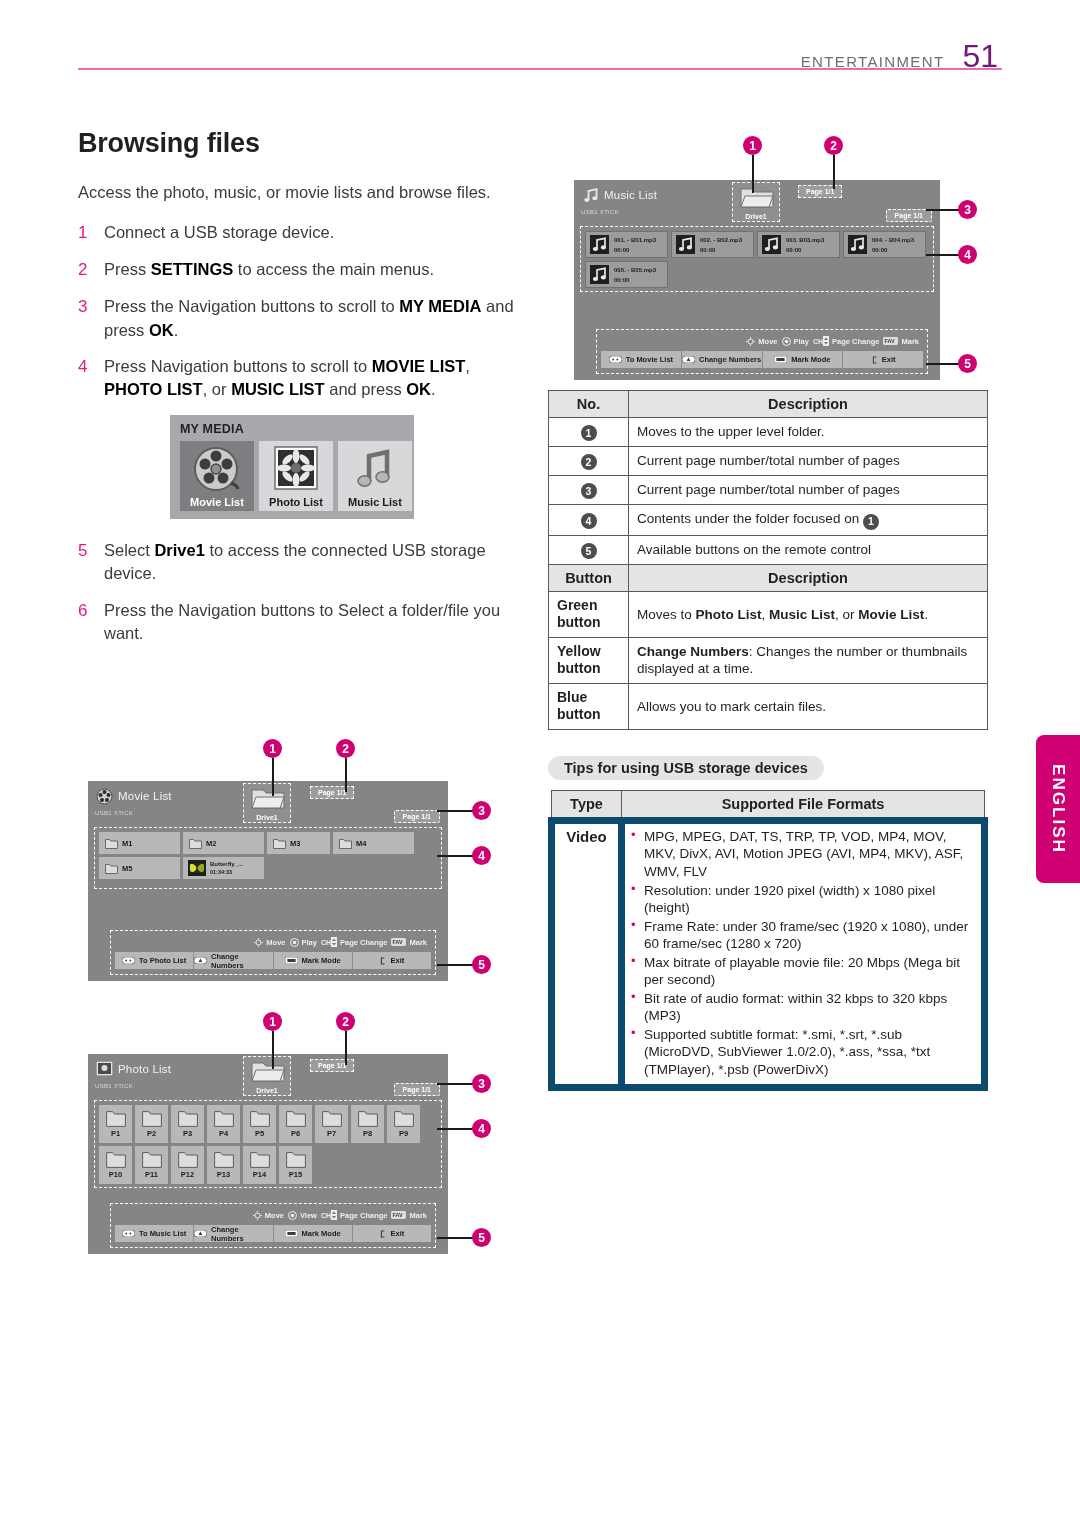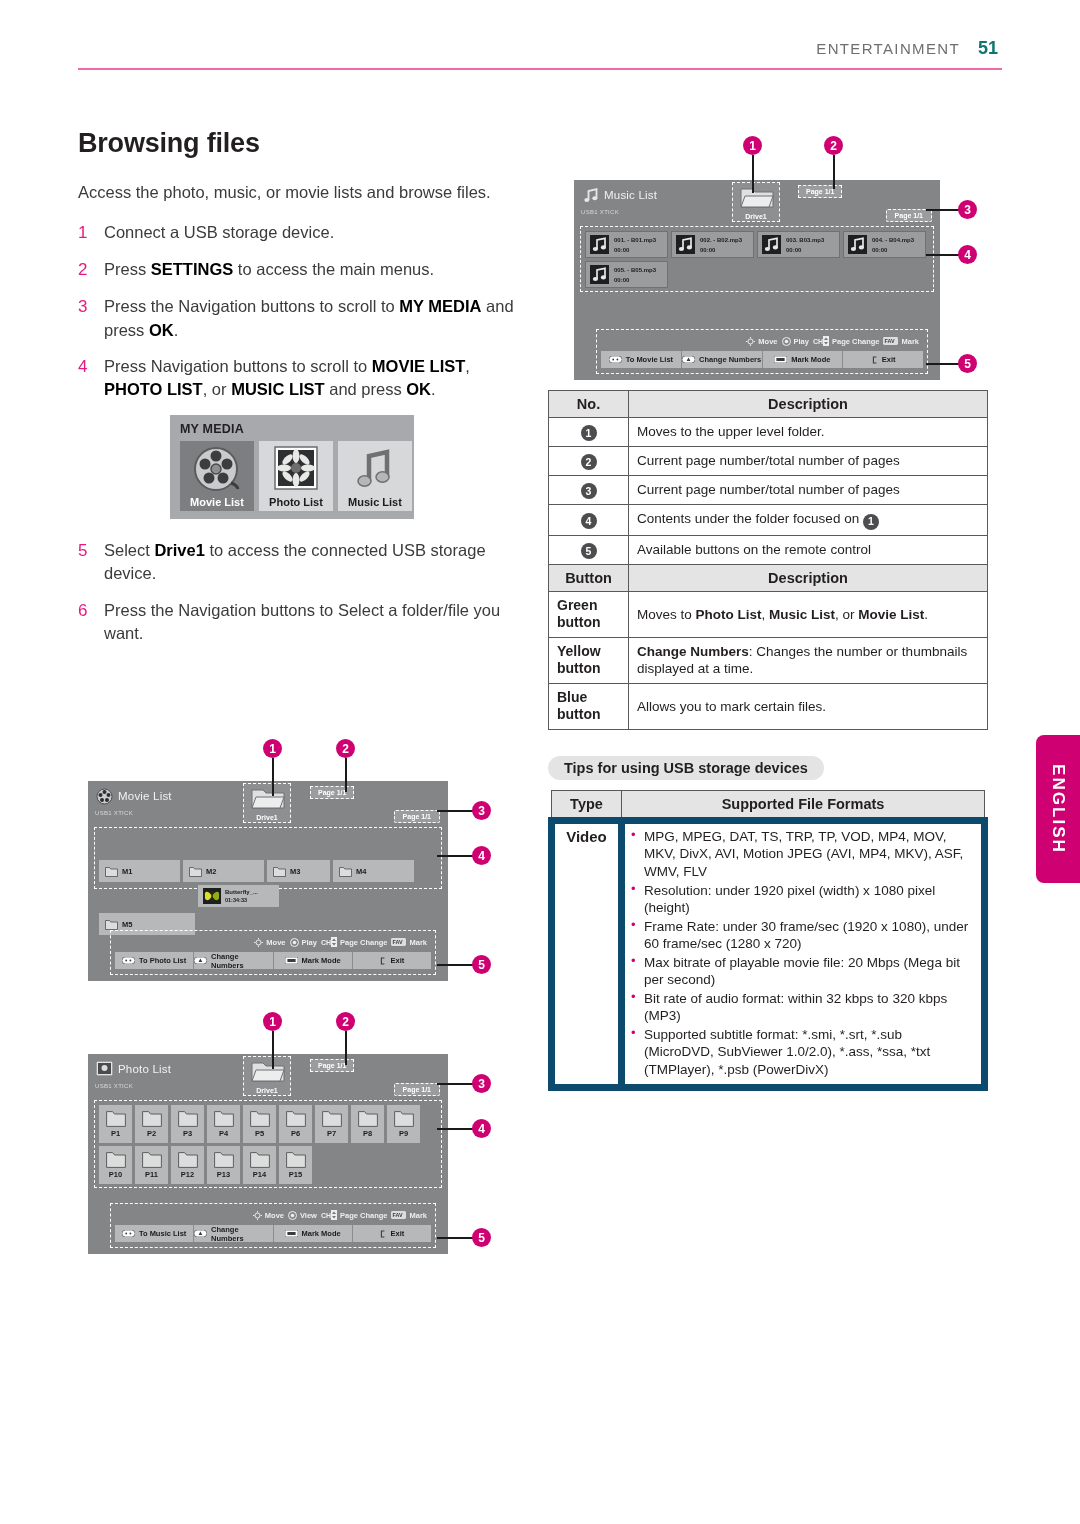--- a/index.html
+++ b/index.html
@@ -17,21 +17,21 @@
     position: absolute; left: 0; top: 38px; width: 1076px; height: 48px;
   }
   .pg-header .hdr-row {
     position: absolute; right: 78px; top: 0;
     display: flex; align-items: baseline; gap: 18px;
   }
   .hdr-chapter {
     font-size: 15px; letter-spacing: .09em; color: #6d6e71;
     font-family: "Liberation Sans", sans-serif;
   }
-  .hdr-pageno { font-size: 18px; color: #0f766e; font-weight: 700; }
+  .hdr-pageno { font-size: 32px; color: #701a75; font-weight: 400; }
   .hdr-rule {
     position: absolute; left: 78px; top: 30px; width: 924px; height: 2px;
     background: #ef6ba8;
   }
 
   
   .col-left  { position: absolute; left: 78px;  top: 128px; width: 448px; }
   .col-right { position: absolute; left: 548px; top: 128px; width: 440px; }
 
   h1.section-title {
@@ -99,21 +99,21 @@
     background: #9a9c9e; border: 1px dashed #fff;
     font-size: 7px; color: #fff; padding: 2px 8px; font-weight:700; border-radius: 2px;
   }
   .tv-content {
     margin: 0 6px; border: 1px dashed #ffffff; padding: 4px;
     display: flex; flex-wrap: wrap; gap: 3px; align-content: flex-start;
     background: transparent;
   }
   .cell {
     background: #b6b8ba; display: flex; align-items: center;
-    padding-left: 6px; gap: 4px; position: relative; margin-top: 28px;
+    padding-left: 6px; gap: 4px; position: relative;
   }
   .cell .clabel { font-size: 7.5px; font-weight: 700; color: #1c1c1c; }
   .cell-photo {
     background: #b6b8ba; display: flex; flex-direction: column;
     align-items: center; justify-content: center; gap: 2px;
   }
   .cell-photo .clabel { font-size: 7.5px; font-weight: 700; color: #1c1c1c; text-align: center; }
   .cell-music {
     background: #9a9c9e; border: 1px solid #6f7173;
     display: flex; align-items: center; gap: 5px; padding-left: 4px;
@@ -357,21 +357,21 @@
               <path d="M.5 10.5V1.5h4l1.3 1.5h6.7v7.5z" fill="#dcdddd" stroke="#5c5e60" stroke-width=".9"></path>
             </svg>
           <span class="clabel">M3</span>
         </div>
         <div class="cell" style="width:81px;height:22px;">
           <svg width="13" height="11" viewBox="0 0 13 11">
               <path d="M.5 10.5V1.5h4l1.3 1.5h6.7v7.5z" fill="#dcdddd" stroke="#5c5e60" stroke-width=".9"></path>
             </svg>
           <span class="clabel">M4</span>
         </div>
-        <div class="cell" style="width:96px;height:22px;">
+        <div class="cell" style="width:81px;height:22px;">
           <svg width="13" height="11" viewBox="0 0 13 11">
               <path d="M.5 10.5V1.5h4l1.3 1.5h6.7v7.5z" fill="#dcdddd" stroke="#5c5e60" stroke-width=".9"></path>
             </svg>
           <span class="clabel">M5</span>
         </div>
         <div class="cell-thumb" style="width:81px;height:22px;">
           <svg width="18" height="16" viewBox="0 0 18 16">
             <rect width="18" height="16" fill="#1d1f1d"></rect>
             <path d="M9 8 C5 2 1 3 2 8 C1 13 6 14 9 8z" fill="#d9e02a"></path>
             <path d="M9 8 C13 2 17 3 16 8 C17 13 12 14 9 8z" fill="#8fae18"></path>

